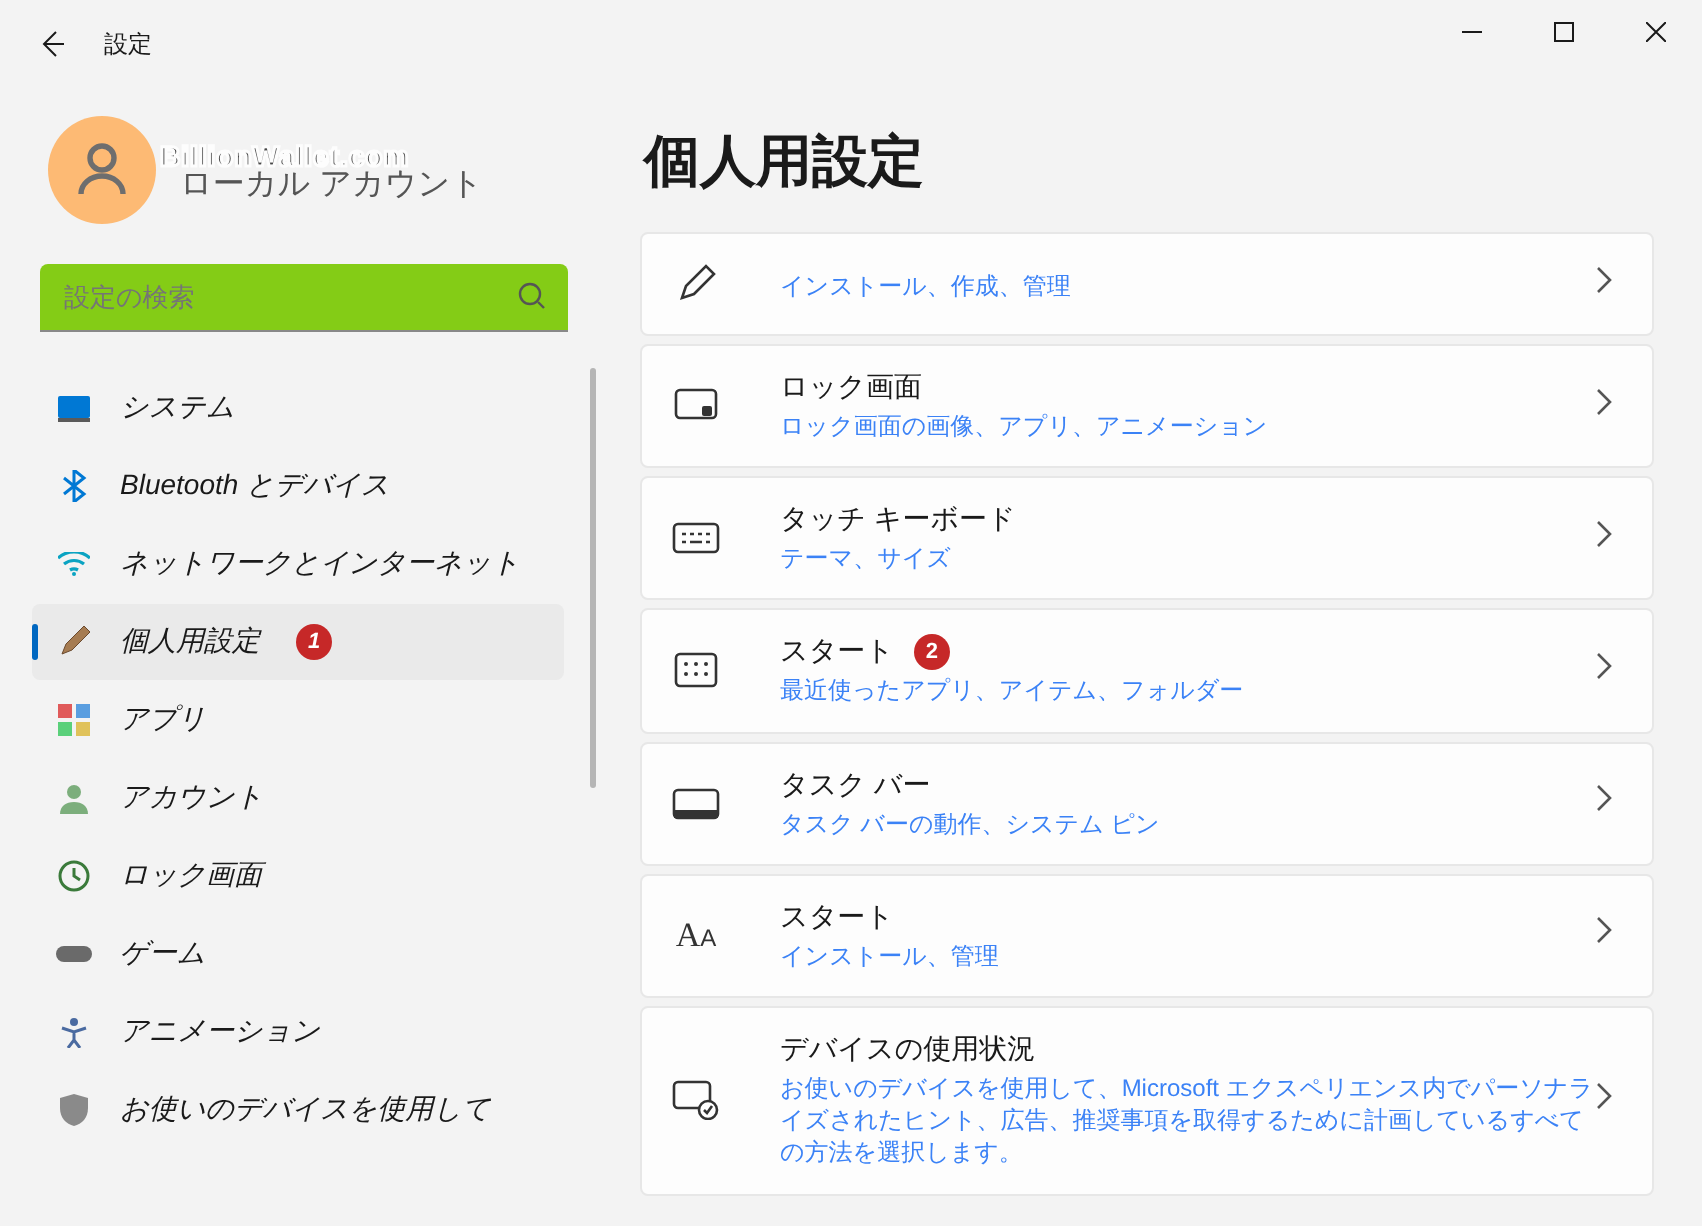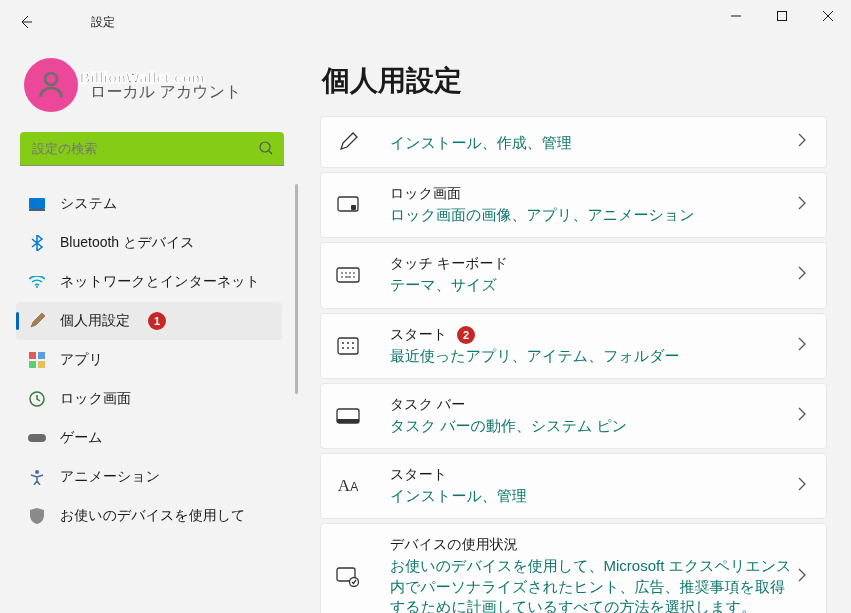--- a/index.html
+++ b/index.html
@@ -1,54 +1,54 @@
 <!DOCTYPE html>
 <html><head>
 <meta charset="utf-8">
 <style>
 * { margin: 0; padding: 0; box-sizing: border-box; font-family: "Yu Gothic UI", "Segoe UI", sans-serif; }
 body { background: #f3f3f3; width: 851px; height: 613px; overflow: hidden; position: relative; }
 
-.titlebar { height: 44px; display: flex; align-items: center; padding: 0 8px; gap: 39px; }
+.titlebar { height: 44px; display: flex; align-items: center; padding: 0 8px; }
 .back-btn { width: 36px; height: 36px; display: flex; align-items: center; justify-content: center; cursor: pointer; border-radius: 4px; }
 .app-title { font-size: 12px; margin-left: 8px; color: #1a1a1a; }
 .win-controls { position: absolute; right: 0; top: 0; display: flex; }
 .win-btn { width: 46px; height: 32px; display: flex; align-items: center; justify-content: center; cursor: pointer; }
 .win-btn svg { stroke: #1a1a1a; }
 
 .content { display: flex; height: calc(100% - 44px); }
 .sidebar { width: 300px; padding-left: 12px; display: flex; flex-direction: column; }
 .account { display: flex; align-items: center; gap: 12px; padding: 14px 8px 20px 12px; }
-.avatar { width: 54px; height: 54px; border-radius: 50%; background: #ec4899; display: flex; align-items: center; justify-content: center; position: relative; }
+.avatar { width: 54px; height: 54px; border-radius: 50%; background: #fdba74; display: flex; align-items: center; justify-content: center; position: relative; }
 .avatar svg { fill: #6e6e6e; }
 .watermark { position: absolute; left: 56px; top: 12px; font-weight: 700; font-size: 14px; color: #2b2b2b; -webkit-text-stroke: 1.5px #fff; letter-spacing: 0.5px; opacity: 0.85; pointer-events: none; white-space: nowrap; z-index: 2; }
 .acct-text .name { font-size: 13px; font-weight: 600; visibility: hidden; }
 .acct-text .type { font-size: 16px; color: #555; }
 
 .search { margin: 0 16px 18px 8px; position: relative; }
 .search input { width: 100%; height: 34px; border: none; border-bottom: 1.5px solid #888; background: #84cc16; border-radius: 4px 4px 0 0; padding: 0 34px 0 12px; font-size: 13px; outline: none; }
 .search .sicon { position: absolute; right: 10px; top: 8px; }
 
 .nav { flex: 1; overflow: hidden; position: relative; }
 .nav-track { position: absolute; right: 2px; top: 0; width: 3px; height: 210px; background: #b5b5b5; border-radius: 2px; }
-.nav-item { display: flex; align-items: center; height: 38px; padding: 0 12px; margin: 1px 18px 1px 4px; border-radius: 4px; cursor: pointer; font-size: 14px; color: #1a1a1a; position: relative; gap: 14px; }
+.nav-item { display: flex; align-items: center; height: 38px; padding: 0 12px; margin: 1px 18px 1px 4px; border-radius: 4px; cursor: pointer; font-size: 14px; color: #1a1a1a; position: relative; gap: 14px; font-style: italic; }
 .nav-item.active { background: #eaeaea; }
 .nav-item.active::before { content: ""; position: absolute; left: 0; top: 10px; width: 3px; height: 18px; background: #0067c0; border-radius: 2px; }
 .nav-icon { width: 18px; height: 18px; display: flex; align-items: center; justify-content: center; flex: 0 0 18px; }
 .badge { width: 18px; height: 18px; background: #c62828; color: #fff; border-radius: 50%; font-size: 11px; font-weight: 700; display: inline-flex; align-items: center; justify-content: center; margin-left: 4px; }
 
 .main { flex: 1; padding: 8px 24px 0 20px; overflow: hidden; }
 .page-title { font-size: 28px; font-weight: 600; color: #1a1a1a; margin: 10px 0 20px 2px; }
 .cards { display: flex; flex-direction: column; gap: 4px; }
 .card { background: #fdfdfd; border: 1px solid #e7e7e7; border-radius: 4px; display: flex; align-items: center; padding: 12px 14px; cursor: pointer; min-height: 62px; }
 .card.clipped { min-height: 40px; margin-top: -4px; }
 .card-icon { width: 26px; height: 26px; display: flex; align-items: center; justify-content: center; margin-right: 29px; flex: 0 0 26px; }
 .card-body { flex: 1; }
 .card-title { font-size: 14px; color: #1a1a1a; display: flex; align-items: center; gap: 6px; }
-.card-sub { font-size: 15px; color: #0f766e; margin-top: 2px; line-height: 1.35; }
+.card-sub { font-size: 12px; color: #3b82f6; margin-top: 2px; line-height: 1.35; }
 .chev { flex: 0 0 14px; }
 </style>
 </head>
 <body>
 
 <div class="titlebar">
   <div class="back-btn">
     <svg width="16" height="16" viewBox="0 0 16 16" fill="none">
         <path d="M10 2 4 8l6 6" stroke="#1a1a1a" stroke-width="1" fill="none"></path>
         <path d="M4 8h10" stroke="#1a1a1a" stroke-width="1"></path>
@@ -139,20 +139,29 @@
               <rect x="0" y="0" width="7" height="7" fill="#e05a5a"></rect>
               <rect x="9" y="0" width="7" height="7" fill="#5a9ee0"></rect>
               <rect x="0" y="9" width="7" height="7" fill="#5ad07a"></rect>
               <rect x="9" y="9" width="7" height="7" fill="#e0c25a"></rect>
             </svg>
           </span>
         <span>アプリ</span>
       </div>
       <div class="nav-item">
         <span class="nav-icon">
+            <svg width="14" height="16" viewBox="0 0 14 16">
+              <circle cx="7" cy="5" r="3.5" fill="#7cae7c"></circle>
+              <path d="M0 16c0-4 3-6 7-6s7 2 7 6" fill="#7cae7c"></path>
+            </svg>
+          </span>
+        <span>アカウント</span>
+      </div>
+      <div class="nav-item">
+        <span class="nav-icon">
             <svg width="16" height="16" viewBox="0 0 16 16">
               <circle cx="8" cy="8" r="7" fill="none" stroke="#3a7a3a" stroke-width="1.5"></circle>
               <path d="M8 4v4l3 2" stroke="#3a7a3a" stroke-width="1.5" fill="none"></path>
             </svg>
           </span>
         <span>ロック画面</span>
       </div>
       <div class="nav-item">
         <span class="nav-icon">
             <svg width="18" height="12" viewBox="0 0 18 12">

